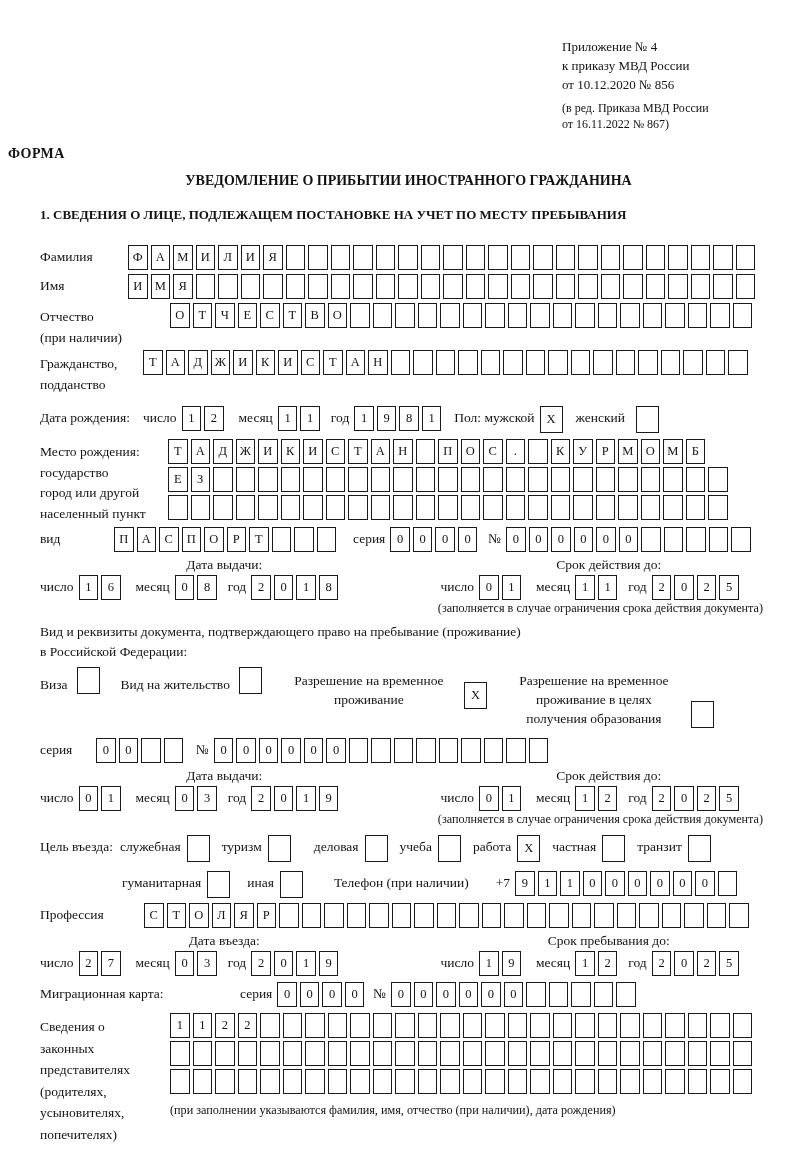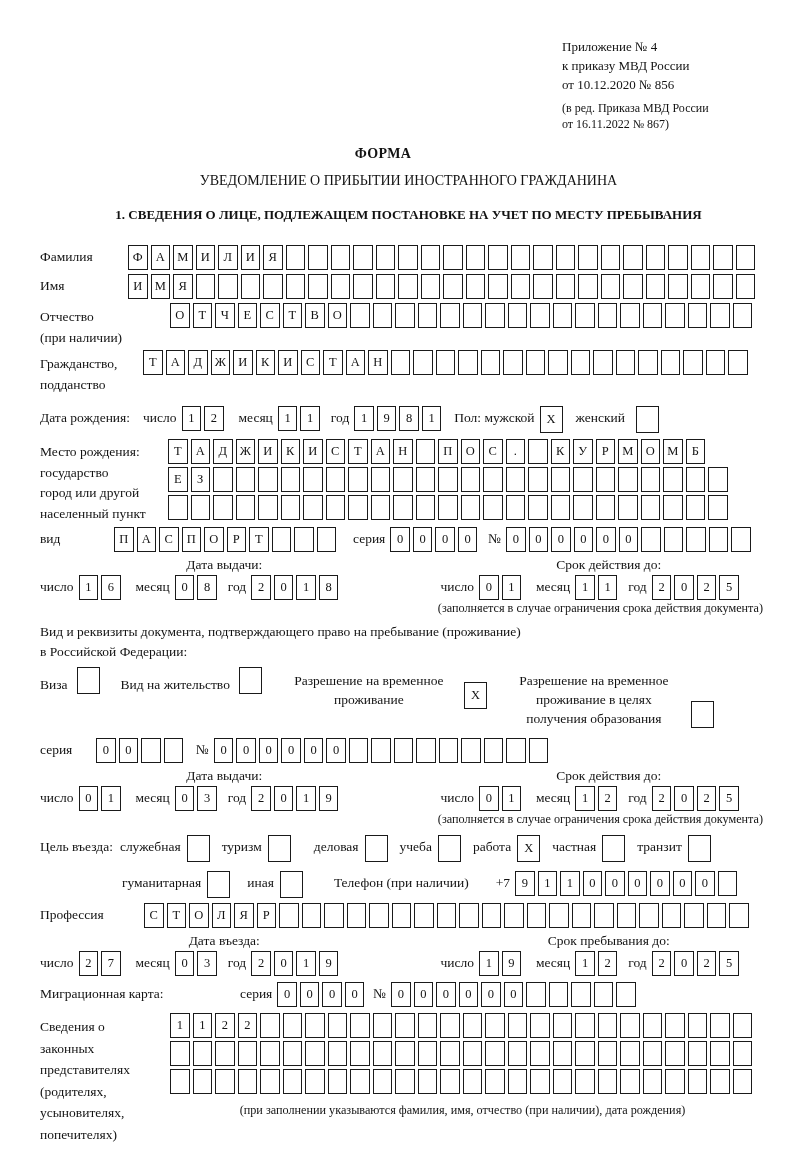--- a/index.html
+++ b/index.html
@@ -1,25 +1,25 @@
 <!DOCTYPE html>
 <html><head>
 <meta charset="utf-8">
 <style>
   html,body{margin:0;padding:0}
   body{width:800px;height:1163px;overflow:hidden;background:#ffffff;color:#131313;
        font-family:"Liberation Serif","DejaVu Serif",serif;font-size:13.5px;position:relative}
   .abs{position:absolute}
   #appendix{left:562px;top:38px;line-height:1.45;font-size:13px}
   #appendix .amend{font-size:12px;margin-top:5px;line-height:1.4}
-  #forma{left:0;top:146px;width:766px;text-align:center;font-weight:bold;font-size:14px;letter-spacing:.4px}
+  #forma{left:8px;top:146px;width:766px;text-align:left;font-weight:bold;font-size:14px;letter-spacing:.4px}
   #main{left:40px;top:170px;width:737px}
-  .title{text-align:center;font-weight:normal;font-size:14px;line-height:22px}
+  .title{text-align:center;font-weight:bold;font-size:14px;line-height:22px}
   .uline{display:inline-block;width:56px;border-bottom:2.5px solid #474747;margin-left:10px;transform:translateY(-2px)}
-  .sect{margin-top:15px;text-align:center;font-weight:bold;font-size:13px;white-space:nowrap}
+  .sect{margin-top:15px;font-weight:bold;font-size:13px;white-space:nowrap}
   .row{display:flex;align-items:flex-start;margin-top:4px}
   .lbl{flex:none;padding-top:4px}
   .lblcol{flex:none;line-height:21px;padding-top:3px}
   .cells{display:inline-flex;flex:none}
   .cell{box-sizing:border-box;width:19.5px;height:25px;border:1.6px solid #1a1a1a;margin-right:3px;flex:none;
         display:flex;align-items:center;justify-content:center;font-size:12.5px}
   .cb .cell{width:23px;height:27px}
   .stack{display:flex;flex-direction:column}
   .stack .cells{margin-top:3px}
   .dates{display:flex;margin-top:5px}
@@ -31,21 +31,21 @@
   .ml{margin-left:12px}
   .fnote{font-size:12.2px;margin-top:1px;text-align:right;padding-right:14px}
   .intro{margin-top:6px;line-height:20px}
   #permit-row{display:flex;align-items:flex-start;margin-top:5px}
   .opt{display:flex;align-items:flex-end}
   .opt .txt{text-align:center;line-height:19px;padding-top:4px;margin-right:9px}
   .chk{display:flex;align-items:flex-start}
   .chk .lbl{margin-right:6px}
   #reps{margin-top:6px}
   #reps .lblcol{width:130px;line-height:21.5px}
-  #reps-note{font-size:12.2px;text-align:center;margin-top:9px;width:585px}
+  #reps-note{font-size:12.2px;margin-top:9px;width:585px}
   #purpose-row2{margin-left:82px}
 </style>
 </head>
 <body>
 
 <div class="abs" id="appendix">
   <div>Приложение № 4</div>
   <div>к приказу МВД России</div>
   <div>от 10.12.2020 № 856</div>
   <div class="amend">

